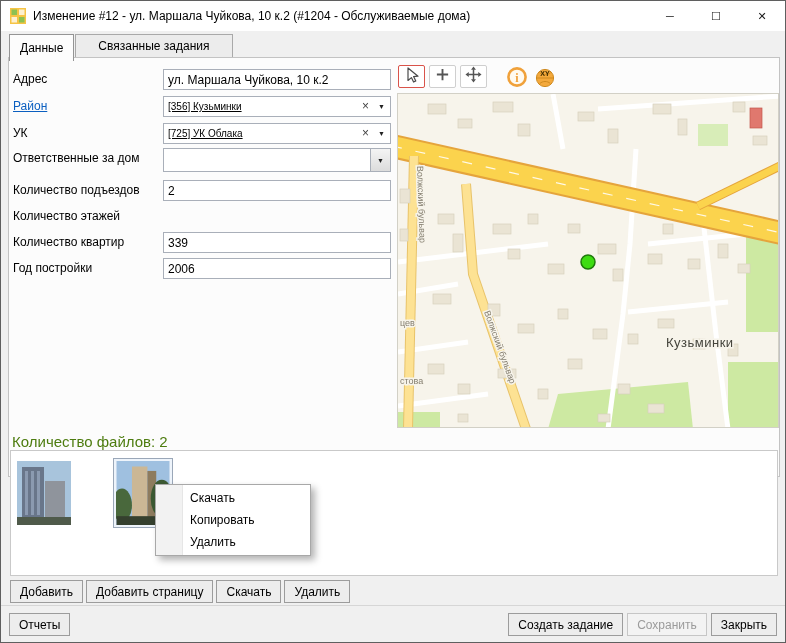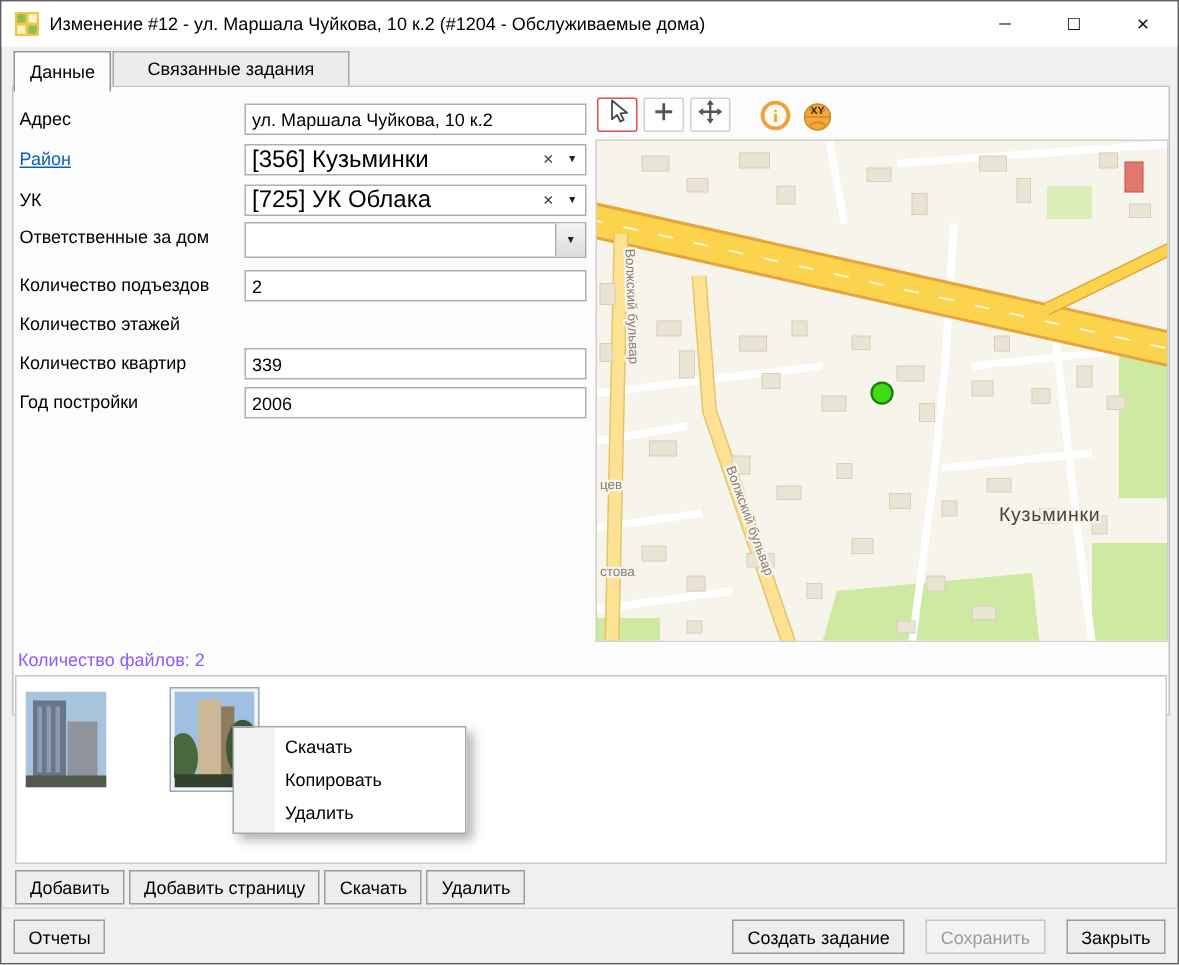--- a/index.html
+++ b/index.html
@@ -41,21 +41,21 @@
   .flabel.link { color:#0b5fc0; text-decoration:underline; }
   .textbox {
     position:absolute; left:154px; top:0; width:228px; height:21px;
     border:1px solid #a9afb9; background:#fff; padding:1px 4px;
     font:12px "Liberation Sans", sans-serif; color:#000;
   }
   .combo {
     position:absolute; left:154px; top:0; width:228px; height:21px;
     border:1px solid #a9afb9; background:#fff; display:flex; align-items:center;
   }
-  .combo .val { flex:1; padding:0 4px; font-size:16px; white-space:nowrap; overflow:hidden; }
+  .combo .val { flex:1; padding:0 4px; font-size:10px; white-space:nowrap; overflow:hidden;text-decoration:underline; }
   .combo .clear { width:15px; text-align:center; color:#444; font-size:12px; line-height:19px; }
   .combo .arrow { width:17px; text-align:center; color:#222; font-size:7px; line-height:19px; }
   .combo.tall { height:24px; }
   .combo .drop-btn {
     width:20px; height:100%; background:linear-gradient(#f4f4f4,#dcdcdc);
     border-left:1px solid #a9afb9; display:flex; align-items:center; justify-content:center;
     font-size:7px; color:#222;
   }
   
   .tool-btn {
@@ -67,21 +67,21 @@
   .tool-icon-plain {
     position:absolute; top:7px; width:23px; height:23px;
     display:flex; align-items:center; justify-content:center;
   }
   
   .map {
     position:absolute; left:388px; top:35px; width:382px; height:335px;
     border:1px solid #d2d0c6; overflow:hidden;
   }
   
-  .files-count { position:absolute; left:3px; top:375px; font-size:12px; color:#8b5cf6; }
+  .files-count { position:absolute; left:3px; top:375px; font-size:15px; color:#4d7c0f; }
   .files-panel {
     position:absolute; left:1px; top:392px; width:768px; height:126px;
     background:#fff; border:1px solid #c9c9c9;
   }
   .thumb { position:absolute; top:10px; width:54px; height:64px; }
   .thumb svg { display:block; width:100%; height:100%; }
   .thumb.selected-frame {
     top:7px; padding:2px; width:60px; height:70px;
     border:1px solid #9aa7b8; background:#eef4fb;
   }
@@ -98,21 +98,21 @@
     background:linear-gradient(to right,#f2f2f2 0,#f2f2f2 26px,#e6e6e6 26px,#e6e6e6 27px,#fff 27px);
     border:1px solid #a8a8a8; box-shadow:4px 4px 7px rgba(0,0,0,.3); padding:2px 0;
   }
   .menu-item { height:22px; line-height:22px; padding-left:34px; font-size:12px; color:#000; }
   
   .footer {
     position:absolute; left:0; right:0; bottom:0; height:37px;
     background:#f0f0f0; border-top:1px solid #d6d6d6;
   }
   .footer .left-btn { position:absolute; left:8px; top:7px; }
-  .footer .right-group { position:absolute; right:8px; top:7px; display:flex; gap:14px; }
+  .footer .right-group { position:absolute; right:8px; top:7px; display:flex; gap:4px; }
 </style>
 </head>
 <body>
 
 <div class="window">
 
   <div class="titlebar">
     <span class="app-icon">
       <svg viewBox="0 0 16 16" width="16" height="16">
         <rect width="16" height="16" fill="#f6c445"></rect>

